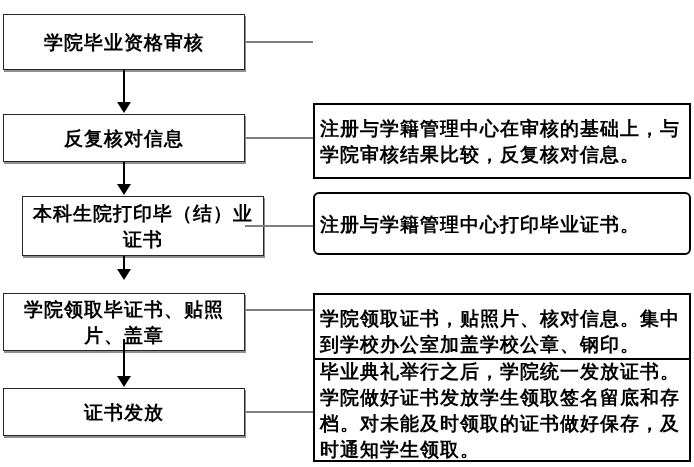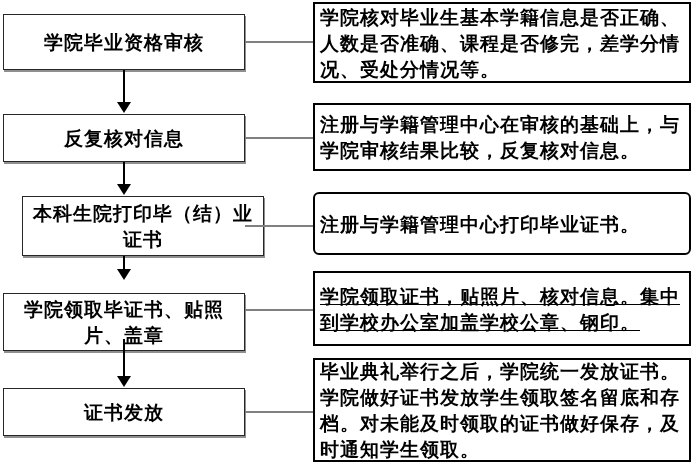--- a/index.html
+++ b/index.html
@@ -88,33 +88,30 @@
 </style>
 </head>
 <body>
 
 <div class="canvas">
 
   <div class="lbox" style="top:14px;height:56px;">
     <span>学院毕业资格审核</span>
   </div>
   <div class="connector" style="top:41px;"></div>
-  <div class="rbox" style="top:2px;height:81px;">
-    <span>学院核对毕业生基本学籍信息是否正确、人数是否准确、课程是否修完，差学分情况、受处分情况等。</span>
-  </div>
   <div class="arrow" style="top:70px;height:43px;">
     <span class="shaft"></span>
     <span class="head"></span>
   </div>
 
   <div class="lbox" style="top:114px;height:48px;">
     <span>反复核对信息</span>
   </div>
   <div class="connector" style="top:137px;"></div>
-  <div class="rbox" style="top:103px;height:68px;">
+  <div class="rbox" style="top:103px;height:76px;">
     <span>注册与学籍管理中心在审核的基础上，与学院审核结果比较，反复核对信息。</span>
   </div>
   <div class="arrow" style="top:162px;height:33px;">
     <span class="shaft"></span>
     <span class="head"></span>
   </div>
 
   <div class="lbox" style="top:196px;height:60px;margin-left:19px;">
     <span>本科生院打印毕（结）业证书</span>
   </div>
@@ -124,21 +121,21 @@
   </div>
   <div class="arrow" style="top:256px;height:24px;">
     <span class="shaft"></span>
     <span class="head"></span>
   </div>
 
   <div class="lbox" style="top:293px;height:58px;">
     <span>学院领取毕证书、贴照片、盖章</span>
   </div>
   <div class="connector" style="top:309px;"></div>
-  <div class="rbox" style="top:271px;height:75px;text-decoration:underline;">
+  <div class="rbox" style="top:293px;height:75px;">
     <span>学院领取证书，贴照片、核对信息。集中到学校办公室加盖学校公章、钢印。</span>
   </div>
   <div class="arrow" style="top:339px;height:48px;">
     <span class="shaft"></span>
     <span class="head"></span>
   </div>
 
   <div class="lbox" style="top:388px;height:48px;">
     <span>证书发放</span>
   </div>

